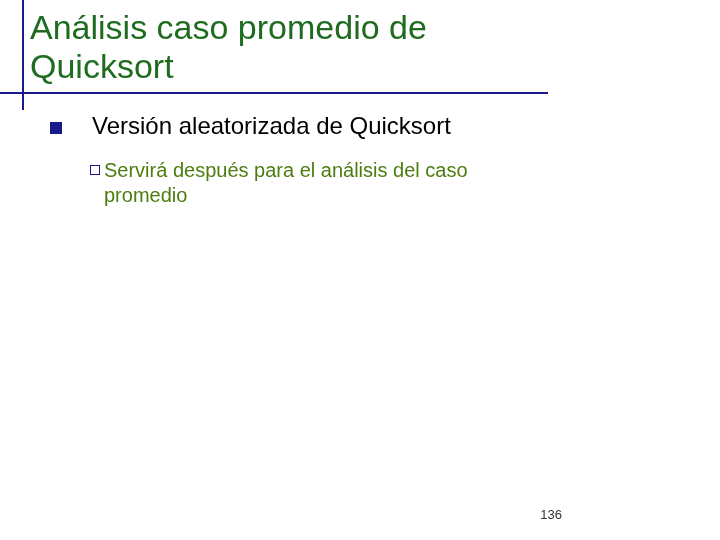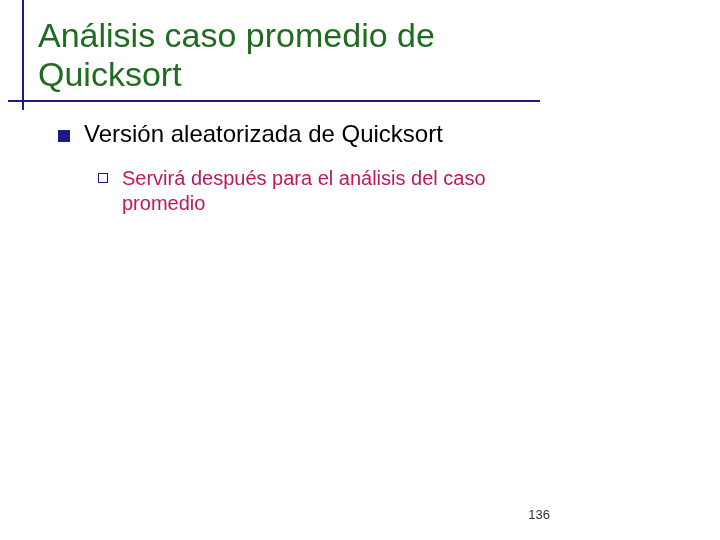--- a/index.html
+++ b/index.html
@@ -8,21 +8,21 @@
     height: 540px;
     background: #fff;
     font-family: Arial, Helvetica, sans-serif;
     position: relative;
     overflow: hidden;
   }
   .slide {
     width: 576px;
     height: 540px;
     position: relative;
-    padding: 8px;
+    padding: 0;
     border-radius: 21px;
   }
   .title-wrap {
     padding: 8px 20px 6px 30px;
     border-bottom: 2px solid #1a1a8a;
     margin-right: 28px;
   }
   .vbar {
     position: absolute;
     left: 22px;
@@ -36,38 +36,38 @@
     color: #1f6b1f;
     line-height: 1.15;
     font-weight: normal;
   }
   .body {
     padding: 18px 40px 0 50px;
   }
   .lvl1 {
     display: flex;
     align-items: flex-start;
-    gap: 14px;
+    gap: 30px;
     font-size: 24px;
     color: #000;
     margin-bottom: 18px;
   }
   .bullet-sq {
     width: 12px;
     height: 12px;
     background: #1a1a8a;
     flex: 0 0 auto;
     margin-top: 10px;
   }
   .lvl2 {
     display: flex;
     align-items: flex-start;
-    gap: 14px;
+    gap: 4px;
     font-size: 20px;
-    color: #be185d;
+    color: #4d7c0f;
     margin: 0 0 20px 40px;
     line-height: 1.25;
     justify-content: flex-end;
   }
   .bullet-sq-sm {
     width: 10px;
     height: 10px;
     border: 1.5px solid #1a1a8a;
     background: transparent;
     flex: 0 0 auto;
@@ -76,21 +76,21 @@
   .code {
     font-family: "Courier New", Courier, monospace;
     font-size: 16.5px;
     color: #000;
     white-space: pre;
     margin: 0 0 22px 40px;
     line-height: 1.22;
   }
   .pagenum {
     position: absolute;
-    right: 26px;
+    right: 14px;
     bottom: 18px;
     font-size: 13px;
     color: #333;
   }
 </style>
 </head>
 <body>
 
 <div class="slide">
 

